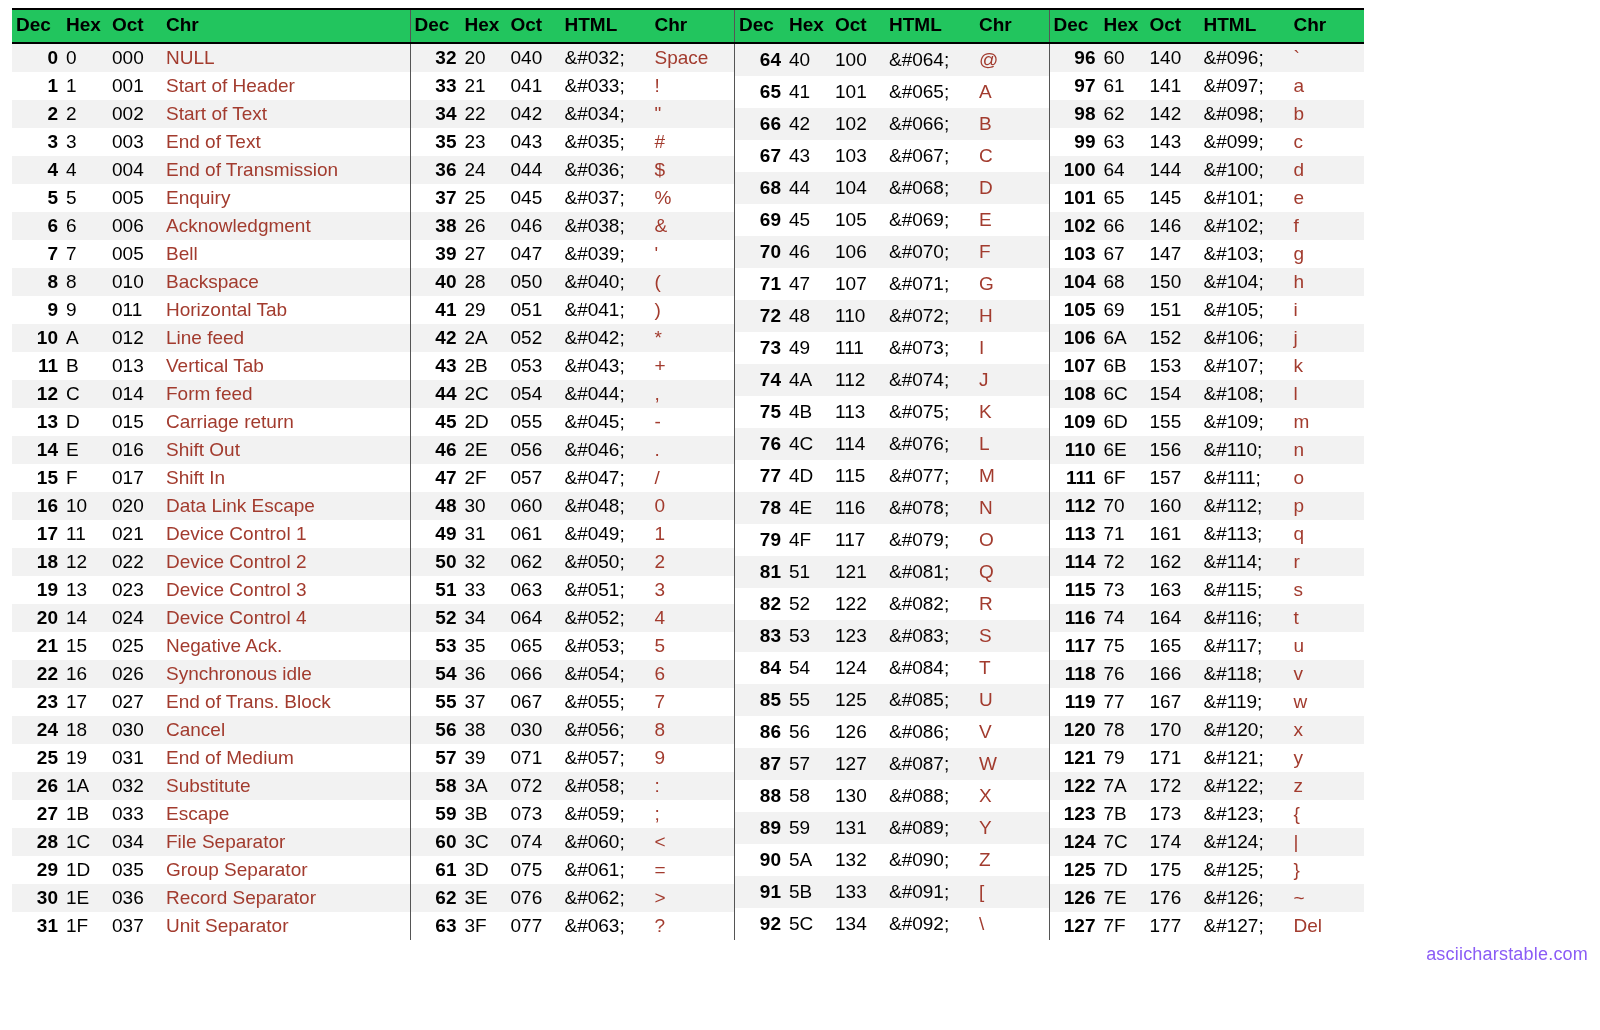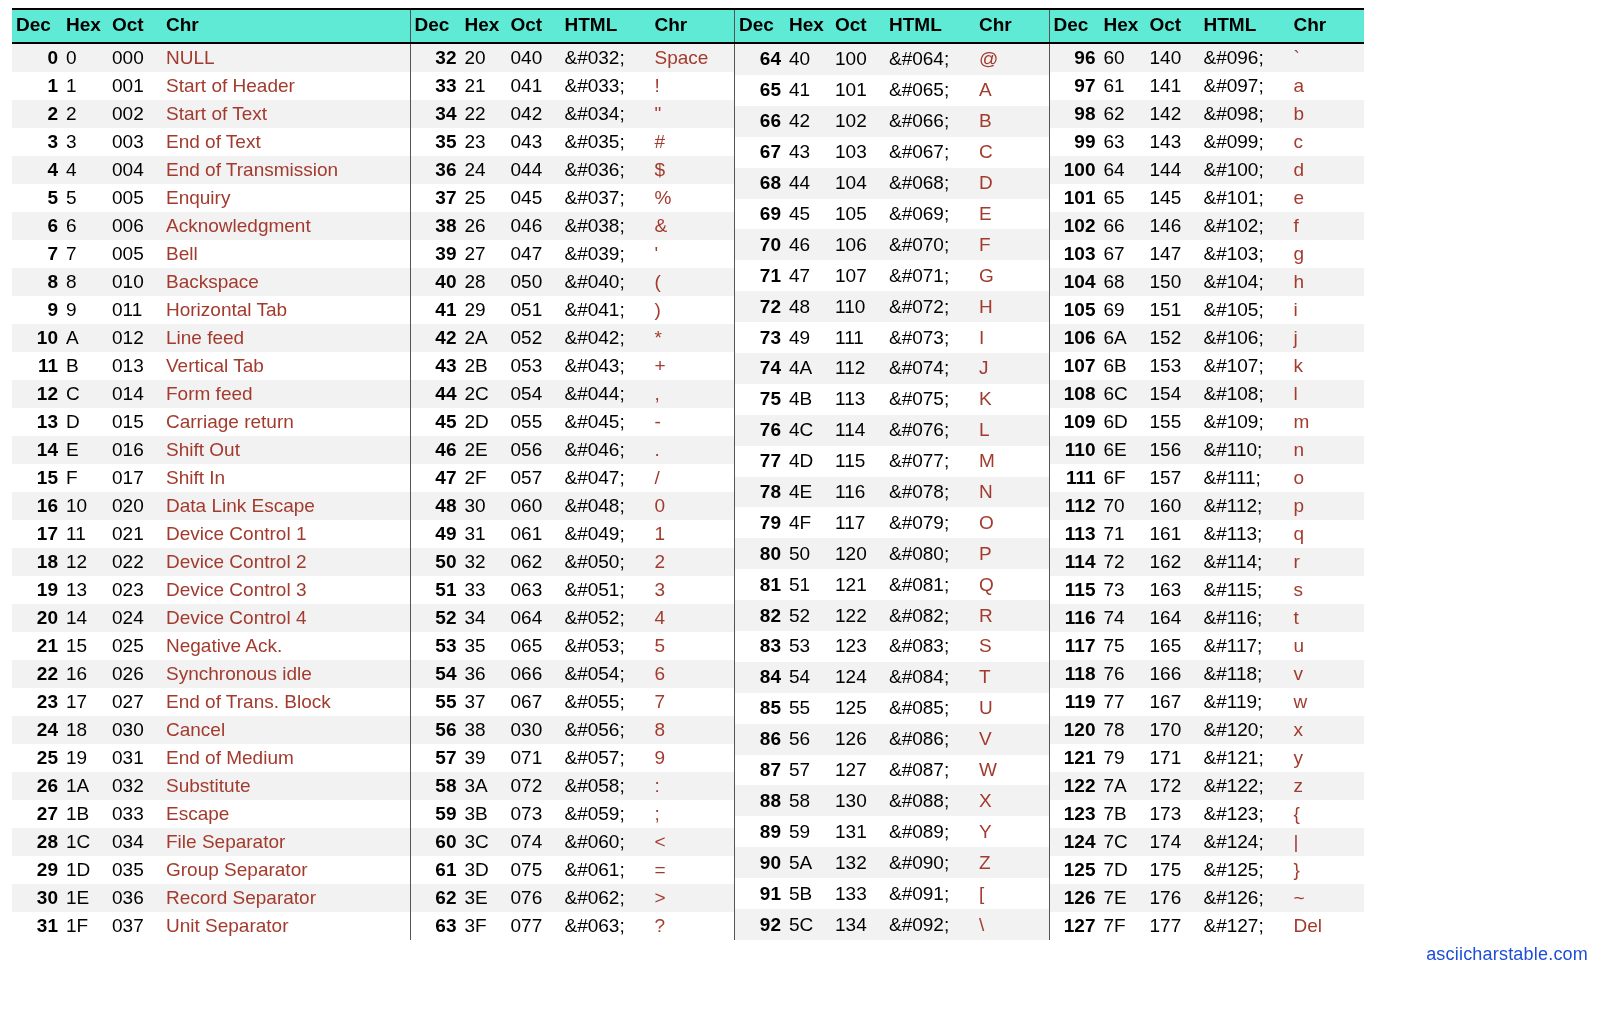--- a/index.html
+++ b/index.html
@@ -10,21 +10,21 @@
     background: #fff;
     color: #000;
     width: 1600px;
     box-sizing: border-box;
   }
   table {
     border-collapse: collapse;
     table-layout: fixed;
   }
   th {
-    background: #5eead4;
+    background: #22c55e;
     font-weight: 700;
     text-align: left;
     padding: 4px 4px 6px 4px;
     border-top: 2px solid #000;
     border-bottom: 2px solid #000;
     white-space: nowrap;
   }
   td {
     padding: 0 4px;
     white-space: nowrap;
@@ -35,21 +35,21 @@
   tbody tr:nth-child(even) { background: #ffffff; }
   .dec  { text-align: right; font-weight: 700; }
   .hex  { text-align: left; }
   .oct  { text-align: left; }
   .html { text-align: left; }
   .chr  { color: #a23b2e; font-weight: 400; }
   .sep  { border-right: 1px solid #555; }
   .footer {
     text-align: right;
     font-size: 18px;
-    color: #1d4ed8;
+    color: #8b5cf6;
     padding-top: 4px;
     letter-spacing: .2px;
   }
   
   .s1 .c1{width:50px}.s1 .c2{width:46px}.s1 .c3{width:54px}.s1 .c4{width:248px}
   
   .sX .c1{width:50px}.sX .c2{width:46px}.sX .c3{width:54px}.sX .c4{width:90px}.sX .c5{width:74px}
   
   .s2 .c5{width:84px}
   .header-row { display: flex; }
@@ -636,27 +636,20 @@
           <td class="chr sep">N</td>
         </tr>
         <tr>
           <td class="dec">79</td>
           <td class="hex">4F</td>
           <td class="oct">117</td>
           <td class="html">&amp;#079;</td>
           <td class="chr sep">O</td>
         </tr>
         <tr>
-          <td class="dec">80</td>
-          <td class="hex">50</td>
-          <td class="oct">120</td>
-          <td class="html">&amp;#080;</td>
-          <td class="chr sep">P</td>
-        </tr>
-        <tr>
           <td class="dec">81</td>
           <td class="hex">51</td>
           <td class="oct">121</td>
           <td class="html">&amp;#081;</td>
           <td class="chr sep">Q</td>
         </tr>
         <tr>
           <td class="dec">82</td>
           <td class="hex">52</td>
           <td class="oct">122</td>

